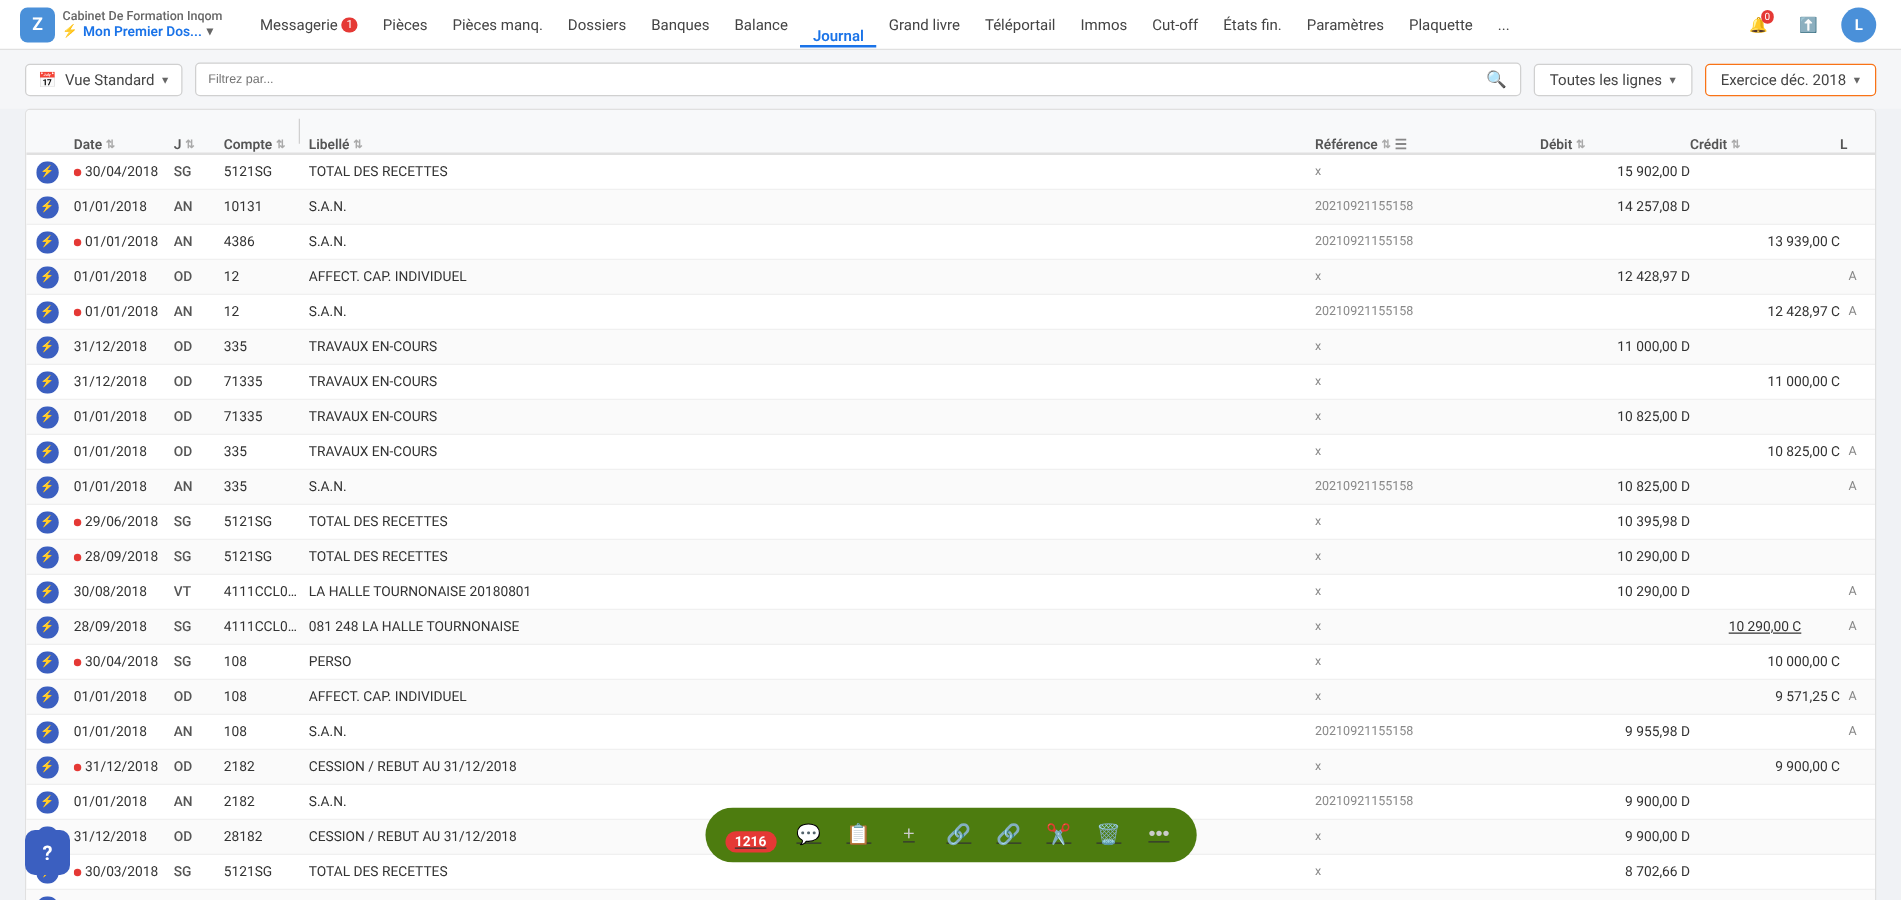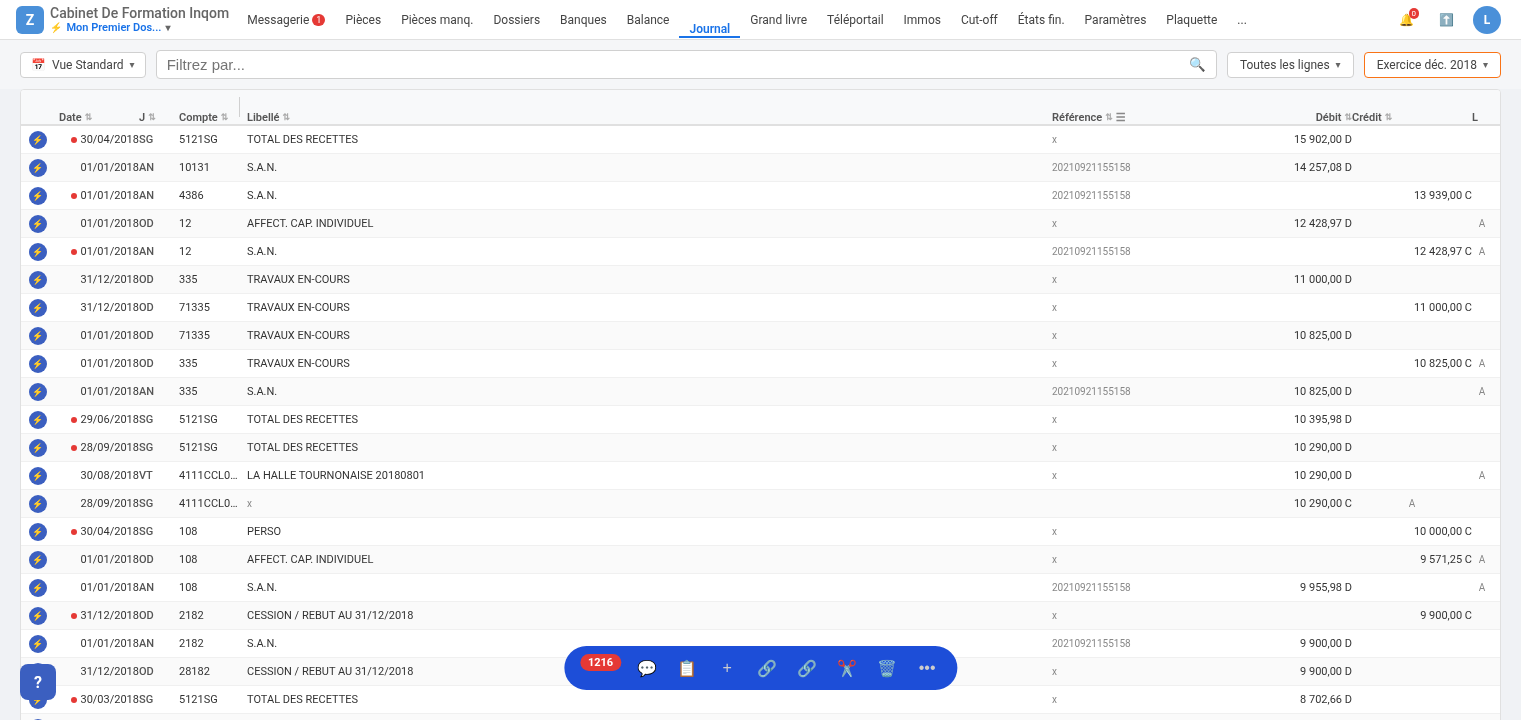--- a/index.html
+++ b/index.html
@@ -3,63 +3,63 @@
   <meta charset="utf-8">
   <style>
     * { margin: 0; padding: 0; box-sizing: border-box; }
     body { font-family: -apple-system, BlinkMacSystemFont, 'Segoe UI', Roboto, sans-serif; font-size: 12px; background: #f0f2f5; color: #333; width: 1521px; min-height: 720px; overflow-x: hidden; }
 
     
     .top-nav { display: flex; align-items: center; background: #fff; border-bottom: 1px solid #e0e0e0; height: 40px; padding: 0 8px; gap: 0; }
     .logo-section { display: flex; align-items: center; gap: 6px; min-width: 190px; padding: 0 8px; }
     .logo-icon { width: 28px; height: 28px; background: #4a90d9; border-radius: 6px; display: flex; align-items: center; justify-content: center; color: white; font-weight: bold; font-size: 14px; }
     .company-info { display: flex; flex-direction: column; }
-    .company-name { font-size: 14px; color: #666; font-weight: 500; }
+    .company-name { font-size: 10px; color: #666; font-weight: 500; }
     .dossier-name { font-size: 11px; color: #1a73e8; font-weight: 600; display: flex; align-items: center; gap: 4px; }
     .chevron-down { font-size: 10px; color: #666; }
     .nav-items { display: flex; align-items: center; flex: 1; }
     .nav-item { padding: 0 10px; height: 37px; display: flex; align-items: center; font-size: 12px; color: #444; cursor: pointer; white-space: nowrap; position: relative; }
     .nav-item.active { color: #1a73e8; font-weight: 600; border-bottom: 2px solid #1a73e8; align-items: flex-end; }
     .nav-badge { background: #e53935; color: white; font-size: 9px; border-radius: 8px; padding: 1px 4px; margin-left: 3px; }
     .nav-right { display: flex; align-items: center; gap: 12px; padding-right: 12px; }
     .nav-icon-btn { width: 28px; height: 28px; display: flex; align-items: center; justify-content: center; cursor: pointer; color: #555; position: relative; }
     .notif-badge { position: absolute; top: 2px; right: 2px; background: #e53935; color: white; font-size: 8px; border-radius: 6px; padding: 1px 3px; }
     .avatar { width: 28px; height: 28px; background: #4a90d9; border-radius: 50%; display: flex; align-items: center; justify-content: center; color: white; font-size: 12px; font-weight: bold; cursor: pointer; }
 
     
     .toolbar { display: flex; align-items: center; gap: 10px; padding: 10px 20px; background: #f5f6f8; }
     .view-select { display: flex; align-items: center; gap: 6px; background: white; border: 1px solid #d0d0d0; border-radius: 4px; padding: 5px 10px; cursor: pointer; font-size: 12px; color: #444; }
     .search-bar { flex: 1; display: flex; align-items: center; background: white; border: 1px solid #d0d0d0; border-radius: 4px; padding: 5px 10px; gap: 6px; }
-    .search-bar input { border: none; outline: none; font-size: 15px; width: 100%; color: #888; }
+    .search-bar input { border: none; outline: none; font-size: 10px; width: 100%; color: #888; }
     .search-btn { background: none; border: none; cursor: pointer; color: #888; }
     .filter-select { display: flex; align-items: center; gap: 6px; background: white; border: 1px solid #d0d0d0; border-radius: 4px; padding: 5px 12px; cursor: pointer; font-size: 12px; color: #444; }
     .exercice-select { display: flex; align-items: center; gap: 6px; background: white; border: 1px solid #f97316; border-radius: 4px; padding: 5px 12px; cursor: pointer; font-size: 12px; color: #444; }
 
     
     .table-container { background: white; margin: 0 20px; border-radius: 4px; border: 1px solid #e0e0e0; overflow: hidden; }
     .table-header { display: grid; grid-template-columns: 30px 80px 40px 60px 8px 1fr 150px 30px 120px 120px 20px; align-items: center; background: #f8f9fa; border-bottom: 2px solid #e0e0e0; height: 36px; padding: 0 8px; }
     .th { font-size: 11px; font-weight: 600; color: #555; display: flex; align-items: center; gap: 3px; cursor: pointer; white-space: nowrap; margin-top: 20px; }
     .th .sort-icon { color: #aaa; font-size: 9px; }
     .table-row { display: grid; grid-template-columns: 30px 80px 40px 60px 8px 1fr 150px 30px 120px 120px 20px; align-items: center; border-bottom: 1px solid #f0f0f0; height: 28px; padding: 0 8px; cursor: pointer; }
     .table-row.alt { background: #fafafa; }
     .cell { font-size: 11px; color: #333; white-space: nowrap; overflow: hidden; text-overflow: ellipsis; }
-    .cell.date { color: #333; text-align: right; }
+    .cell.date { color: #333; }
     .cell.journal { color: #555; font-weight: 500; }
     .cell.compte { color: #333; }
     .cell.libelle { color: #333; }
     .cell.reference { color: #888; font-size: 10px; }
     .cell.debit { color: #333; text-align: right; font-size: 11px; }
     .cell.credit { color: #333; text-align: right; font-size: 11px; }
     .cell.letter { color: #888; font-size: 10px; text-align: center; }
     .row-icon { width: 18px; height: 18px; background: #3b5fc0; border-radius: 50%; display: flex; align-items: center; justify-content: center; color: white; font-size: 9px; flex-shrink: 0; }
     .col-filter-icon { color: #888; font-size: 11px; }
     .separator { width: 1px; height: 20px; background: #d0d0d0; }
 
     
-    .float-toolbar { position: fixed; bottom: 30px; left: 50%; transform: translateX(-50%); background: #1d4ed8; border-radius: 25px; padding: 8px 16px; display: flex; align-items: flex-start; gap: 12px; z-index: 100; }
+    .float-toolbar { position: fixed; bottom: 30px; left: 50%; transform: translateX(-50%); background: #4d7c0f; border-radius: 25px; padding: 8px 16px; display: flex; align-items: flex-end; gap: 12px; z-index: 100; text-decoration: underline; }
     .float-badge { background: #e53935; color: white; border-radius: 12px; padding: 2px 8px; font-size: 11px; font-weight: bold; }
     .float-btn { color: #ccc; background: none; border: none; cursor: pointer; font-size: 16px; display: flex; align-items: center; justify-content: center; width: 28px; height: 28px; }
 
     
     .help-btn { position: fixed; bottom: 20px; left: 20px; width: 36px; height: 36px; background: #3b5fc0; border-radius: 8px; display: flex; align-items: center; justify-content: center; color: white; font-size: 16px; font-weight: bold; cursor: pointer; }
 
     .debit-val { color: #333; }
     .credit-val { color: #333; }
   </style>
 </head>
@@ -177,21 +177,21 @@
     <div class="th">
         <span>Libellé</span> 
         <span class="sort-icon">⇅</span>
       </div>
     <div class="th">
         <span>Référence</span> 
         <span class="sort-icon">⇅</span> 
         <span class="col-filter-icon">☰</span>
       </div>
     <div class="th"></div>
-    <div class="th" style="justify-content:flex-end;">
+    <div class="th" style="">
         <span>Débit</span> 
         <span class="sort-icon">⇅</span>
       </div>
     <div class="th" style="">
         <span>Crédit</span> 
         <span class="sort-icon">⇅</span>
       </div>
     <div class="th">
         <span>L</span>
       </div>
@@ -394,24 +394,25 @@
       <div class="cell letter">A</div>
     </div>
       <div class="table-row alt">
       <div class="cell">
         <div class="row-icon">⚡</div>
       </div>
       <div class="cell date">28/09/2018</div>
       <div class="cell journal">SG</div>
       <div class="cell compte">4111CCL00...065</div>
       <div class="cell"></div>
-      <div class="cell reference">x</div>
-      <div class="cell"></div>
-      <div class="cell debit debit-val" style="text-align:right;"></div>
-      <div class="cell credit credit-val" style="text-align:right;">10 290,00 C</div>
+      <div class="cell libelle">081 248 LA HALLE TOURNONAISE</div>
+      <div class="cell reference">x</div>
+      <div class="cell"></div>
+      <div class="cell debit debit-val" style="text-align:right;"></div>
+      <div class="cell credit credit-val" style="text-align:center;text-decoration:underline;">10 290,00 C</div>
       <div class="cell letter">A</div>
     </div>
       <div class="table-row">
       <div class="cell">
         <div class="row-icon">⚡</div>
       </div>
       <div class="cell date"><span style="display:inline-flex;align-items:center;gap:3px;"><span style="width:6px;height:6px;background:#e53935;border-radius:50%;display:inline-block;flex-shrink:0;"></span>30/04/2018</span></div>
       <div class="cell journal">SG</div>
       <div class="cell compte">108</div>
       <div class="cell"></div>

